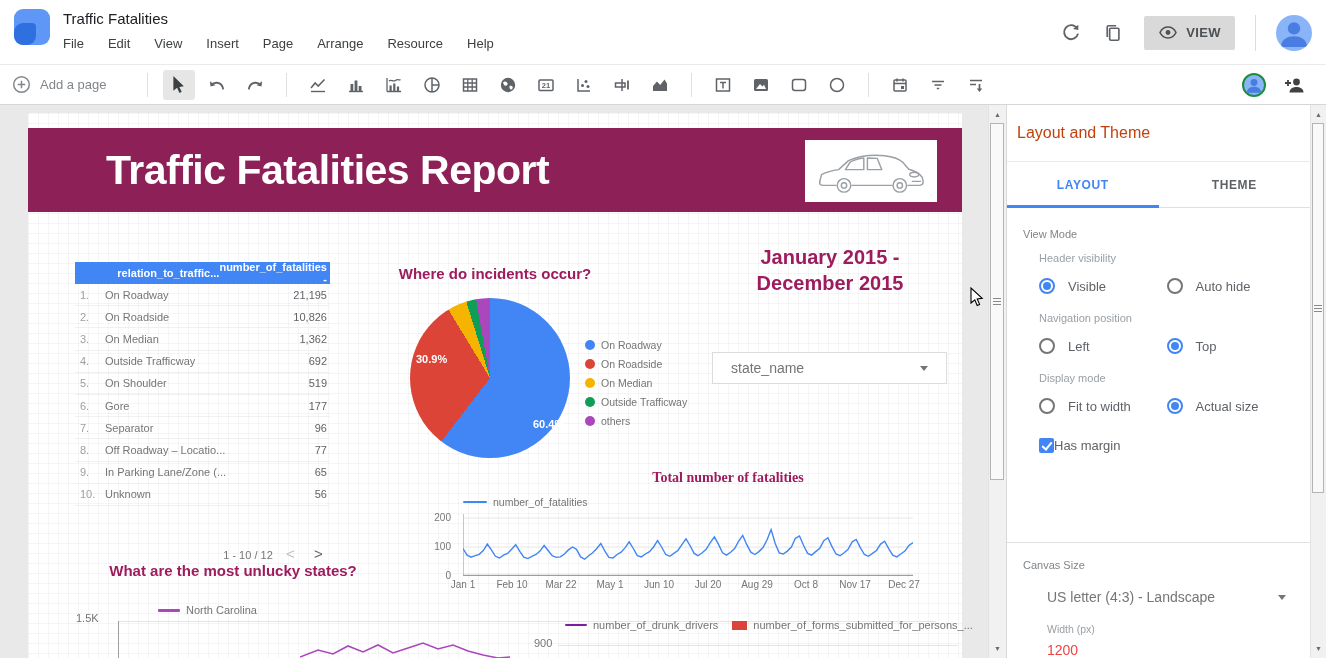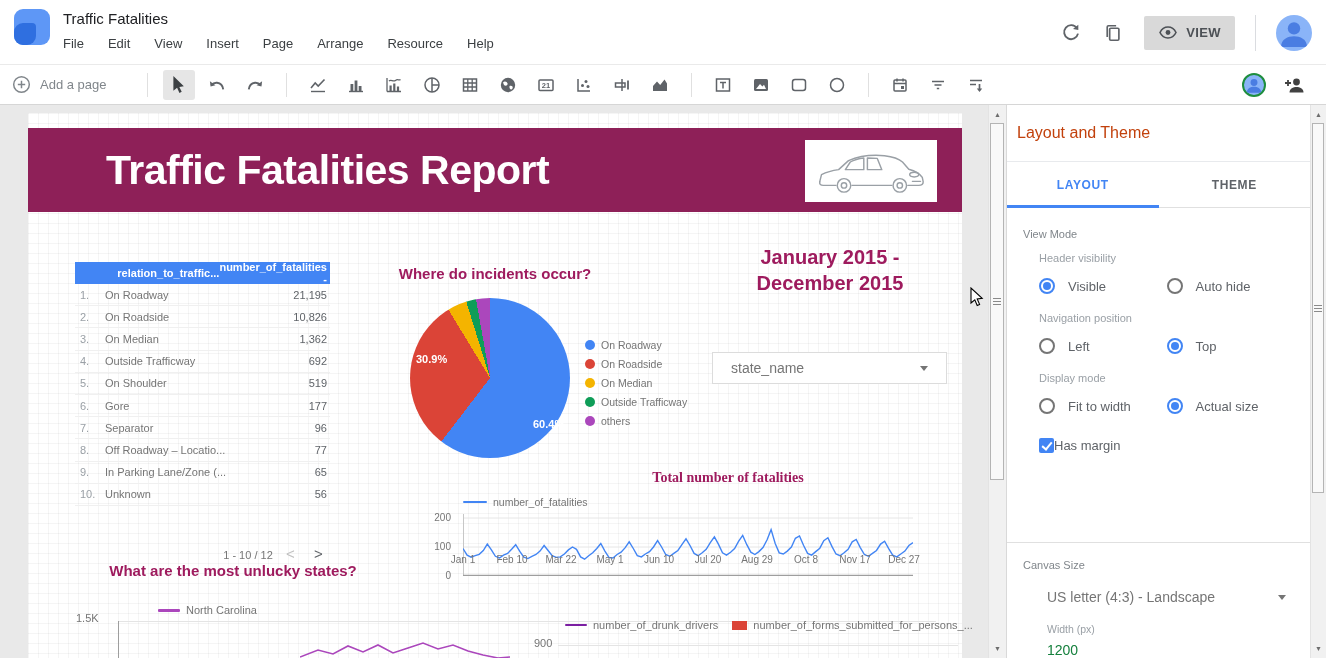--- a/index.html
+++ b/index.html
@@ -74,21 +74,21 @@
   
   .daterange { position:absolute; left:697px; top:131px; width:210px; text-align:center; font-size:20px; font-weight:bold; line-height:26px; }
   .state-filter { position:absolute; left:684px; top:239px; width:235px; height:32px; background:#fff; border:1px solid #dcdcdc; display:flex; align-items:center; justify-content:space-between; padding:0 18px; font-size:14px; color:#757575; }
   .caret-down { width:0; height:0; border-left:4px solid transparent; border-right:4px solid transparent; border-top:5px solid #757575; }
 
   
   .ts-title { position:absolute; left:575px; top:357px; width:250px; font-size:14px;font-family:Liberation Serif, serif; }
   .ts-legend { position:absolute; left:435px; top:383px; display:flex; align-items:center; gap:6px; font-size:10.5px; color:#757575; }
   .ts-plot { position:absolute; left:435px; top:397px; }
   .ts-yticks span { position:absolute; width:30px; text-align:right; left:393px; font-size:10px; color:#757575; }
-  .ts-xticks { position:absolute; left:435px; top:441px; width:450px; height:12px; font-size:10px; color:#757575; }
+  .ts-xticks { position:absolute; left:435px; top:466px; width:450px; height:12px; font-size:10px; color:#757575; }
   .ts-xticks span { position:absolute; transform:translateX(-50%); white-space:nowrap; }
 
   .maroon { color:#9e1b5e; }
 
   
   .panel { position:absolute; left:1006px; top:0; width:304px; height:553px; background:#fff; border-left:1px solid #d9d9d9; overflow:hidden; }
   .panel-header { height:57px; display:flex; align-items:center; padding-left:10px; font-size:16px; color:#c2410c; border-bottom:1px solid #e8eaed;text-align:right; }
   .tabs { height:46px; display:flex; position:relative; border-bottom:1px solid #e0e0e0; }
   .tab { flex:1; display:flex; align-items:center; justify-content:center; font-size:12px; font-weight:bold; letter-spacing:.6px; color:#5f6368; }
   .tab.active { color:#4285f4; }
@@ -103,21 +103,21 @@
   .radio.on { border-color:#4285f4; }
   .radio.on::after { content:""; position:absolute; inset:2px; background:#4285f4; border-radius:50%; }
   .chk-row { display:flex; align-items:center; margin:24px 0 0 16px; font-size:13px; color:#5f6368; }
   .checkbox { width:15px; height:15px; background:#4285f4; border-radius:2px; position:relative; }
   .checkbox::after { content:""; position:absolute; left:4.5px; top:1.5px; width:4px; height:8px; border:2px solid #fff; border-top:none; border-left:none; transform:rotate(40deg); }
   .panel-sec2 { border-top:1px solid #e0e0e0; padding:16px; }
   .preset-row { display:flex; align-items:center; justify-content:space-between; margin:18px 8px 0 24px; font-size:14px; color:#757575; }
   .wh-row { display:flex; margin:18px 0 12px 24px;flex-direction:column; }
   .wh-col { width:137px; }
   .wh-label { font-size:10.5px; color:#9aa0a6; margin-bottom:7px; }
-  .wh-value { font-size:14px; color:#15803d; }
+  .wh-value { font-size:14px; color:#ef4444; }
 
   
   .sb { position:absolute; top:0; height:553px; background:#f1f1f1; }
   .sb-canvas { left:988px; width:18px; border-left:1px solid #e3e3e3; }
   .sb-panel { left:1310px; width:16px; border-left:1px solid #e3e3e3; }
   .sb .arr { position:absolute; left:0; width:100%; height:15px; display:flex; align-items:center; justify-content:center; font-size:7px; color:#6d6d6d; }
   .sb .arr.up { top:2px; } .sb .arr.down { bottom:2px; }
   .sb .thumb { position:absolute; left:1px; right:2px; background:#f9f9f9; border:1px solid #b4b4b4; display:flex; align-items:center; justify-content:center; }
   .grip { display:flex; flex-direction:column; gap:2px; }
   .grip i { display:block; width:8px; height:1px; background:#8a8a8a; }

